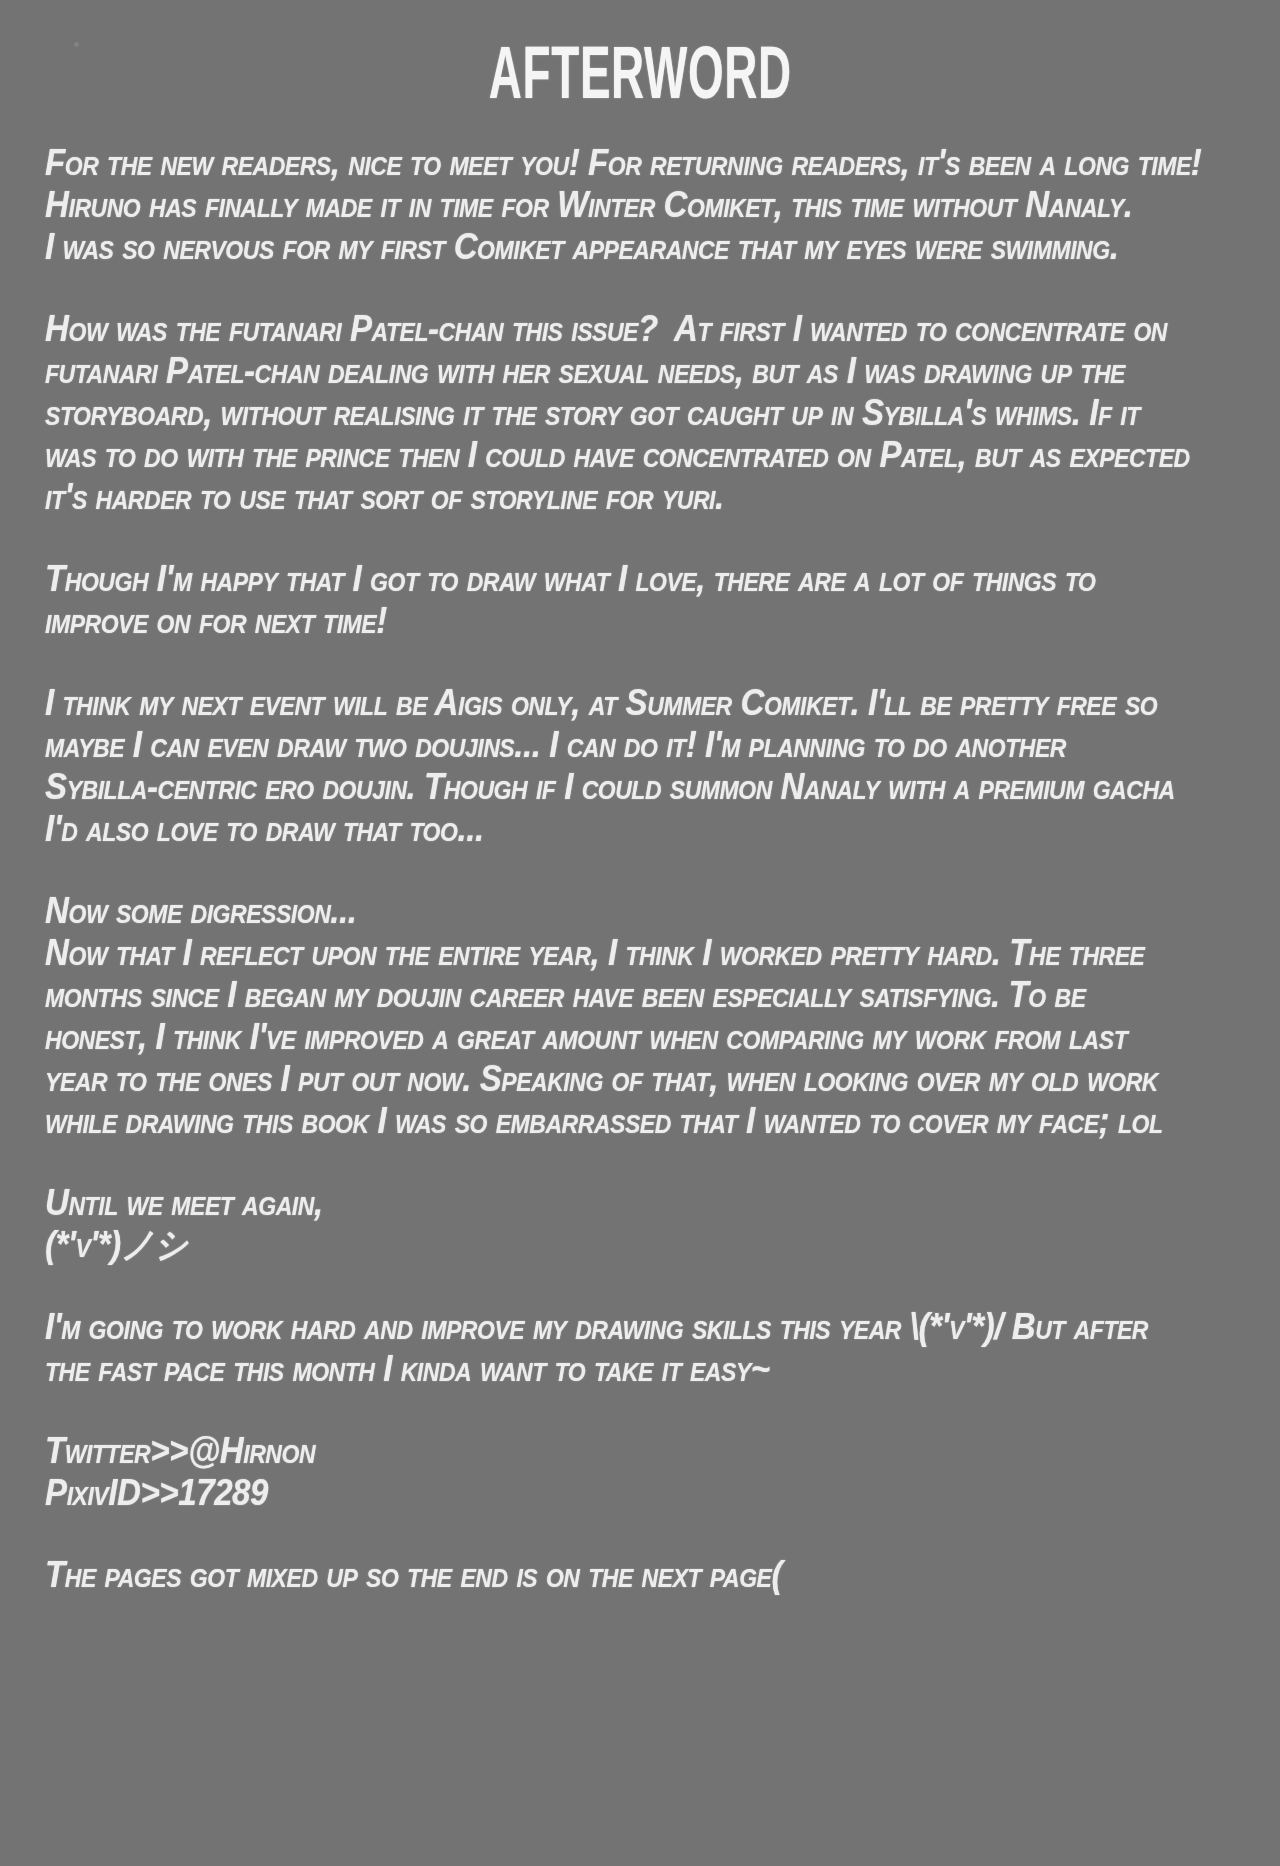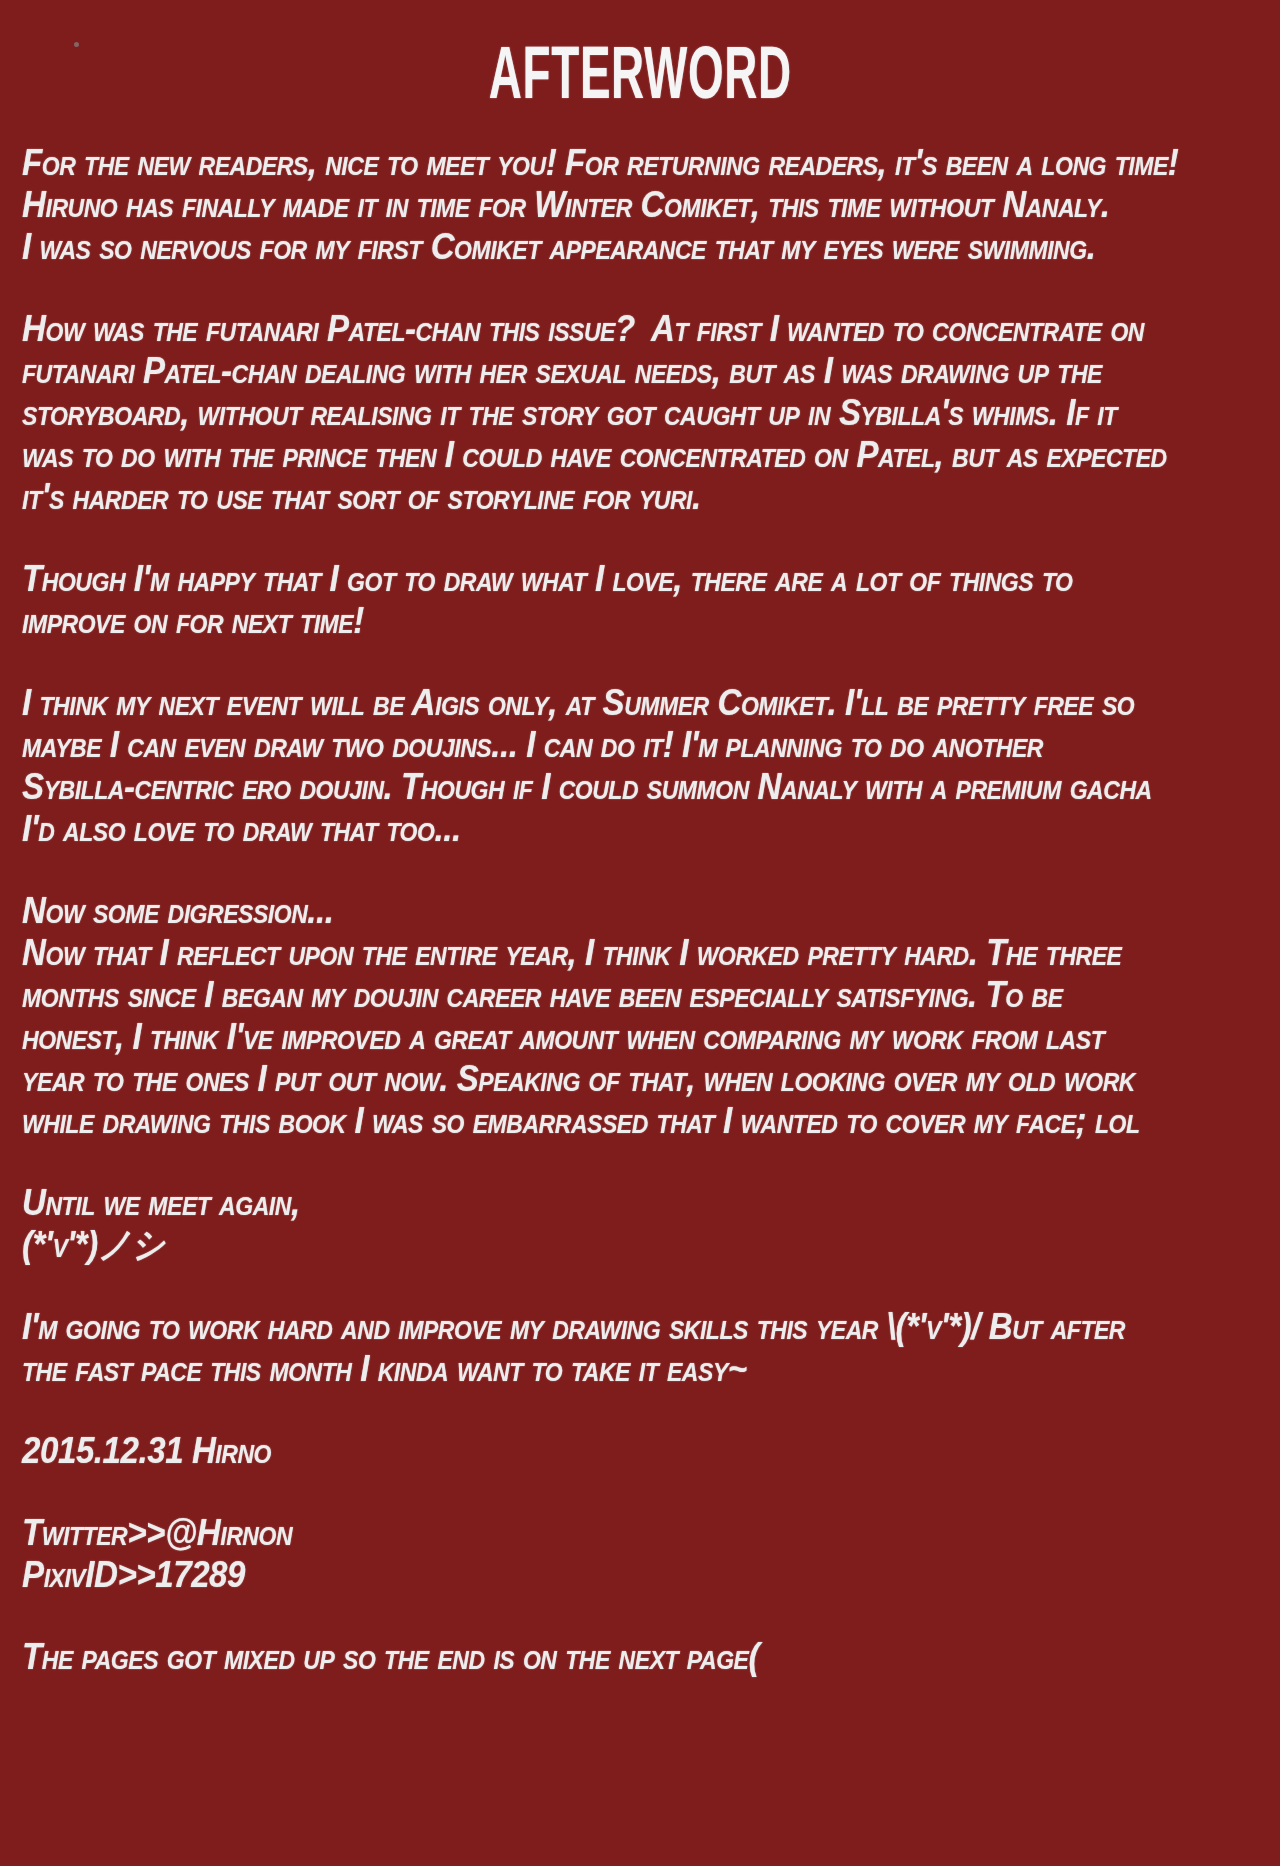--- a/index.html
+++ b/index.html
@@ -10,21 +10,21 @@
   body {
     width: 1280px;
     height: 1866px;
     overflow: hidden;
     position: relative;
     font-family: "Liberation Sans", sans-serif;
   }
   .page {
     position: absolute;
     inset: 0;
-    background: #7f1d1d;
+    background: #737373;
   }
   .artifact-dot {
     position: absolute;
     left: 74px;
     top: 42px;
     width: 5px;
     height: 5px;
     border-radius: 50%;
     background: #8a8a8a;
     opacity: .65;
@@ -41,21 +41,21 @@
     font-weight: 900;
     color: #f5f5f5;
     letter-spacing: 1px;
     transform: scaleX(0.62);
     transform-origin: center;
     text-shadow: 0 0 2px rgba(255,255,255,.5);
     white-space: pre;
   }
   .body-text {
     margin-top: 32px;
-    padding-left: 22px;
+    padding-left: 45px;
     padding-right: 30px;
     color: #ededed;
     font-weight: bold;
     font-style: italic;
     font-variant: small-caps;
     font-size: 36px;
     letter-spacing: -0.5px;
     text-shadow: 0 0 1.5px rgba(255,255,255,.55);
   }
   .para {
@@ -110,23 +110,20 @@
       </div>
       <div class="para">
         <div class="line">Until we meet again,</div>
         <div class="line">(*'v'*)ノシ</div>
       </div>
       <div class="para">
         <div class="line">I'm going to work hard and improve my drawing skills this year \(*'v'*)/ But after</div>
         <div class="line">the fast pace this month I kinda want to take it easy~</div>
       </div>
       <div class="para">
-        <div class="line">2015.12.31 Hirno</div>
-      </div>
-      <div class="para">
         <div class="line">Twitter&gt;&gt;@Hirnon</div>
         <div class="line">PixivID&gt;&gt;17289</div>
       </div>
       <div class="para">
         <div class="line">The pages got mixed up so the end is on the next page(</div>
       </div>
     </div>
 </div>
 
 </body></html>

